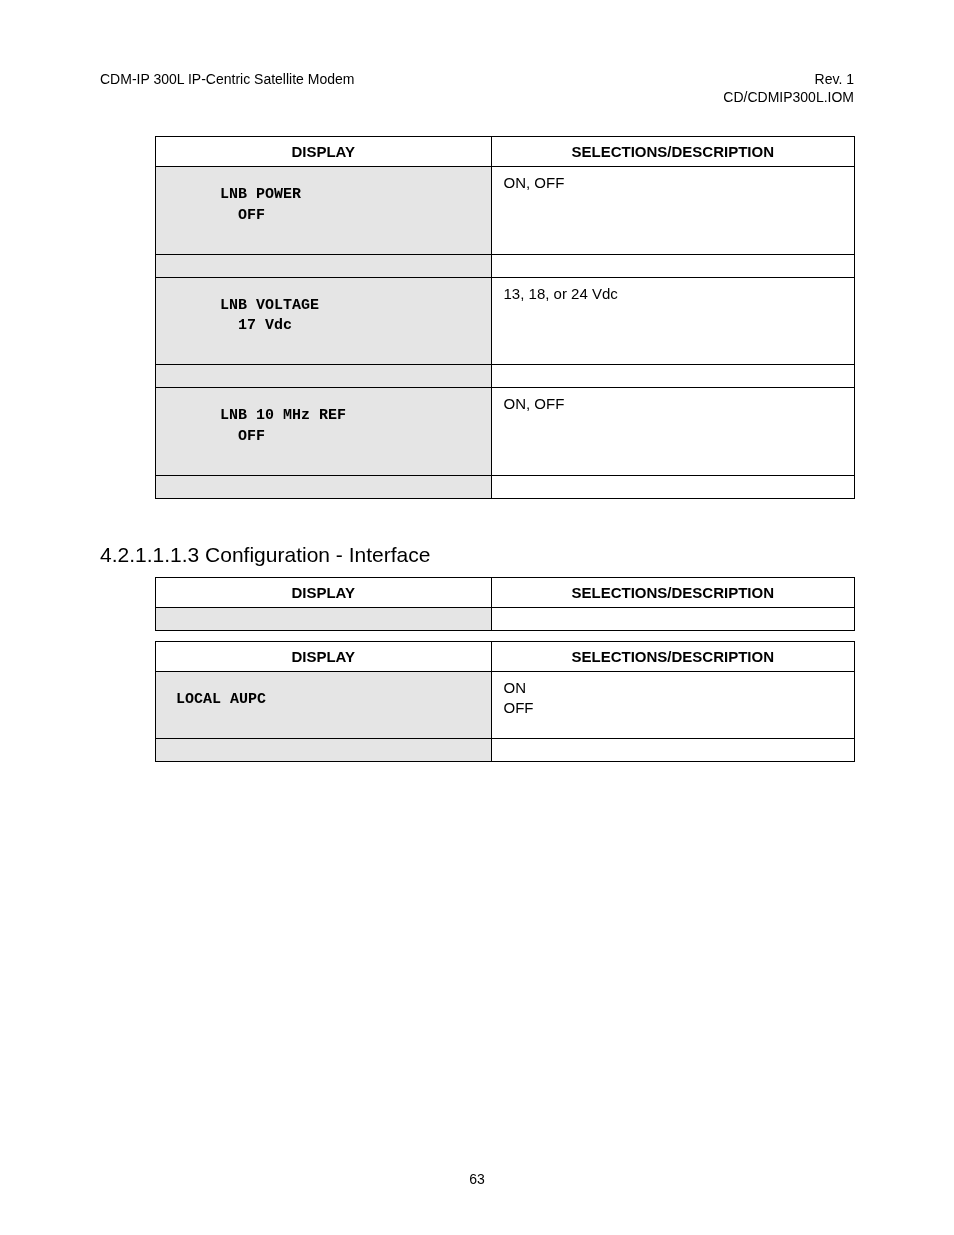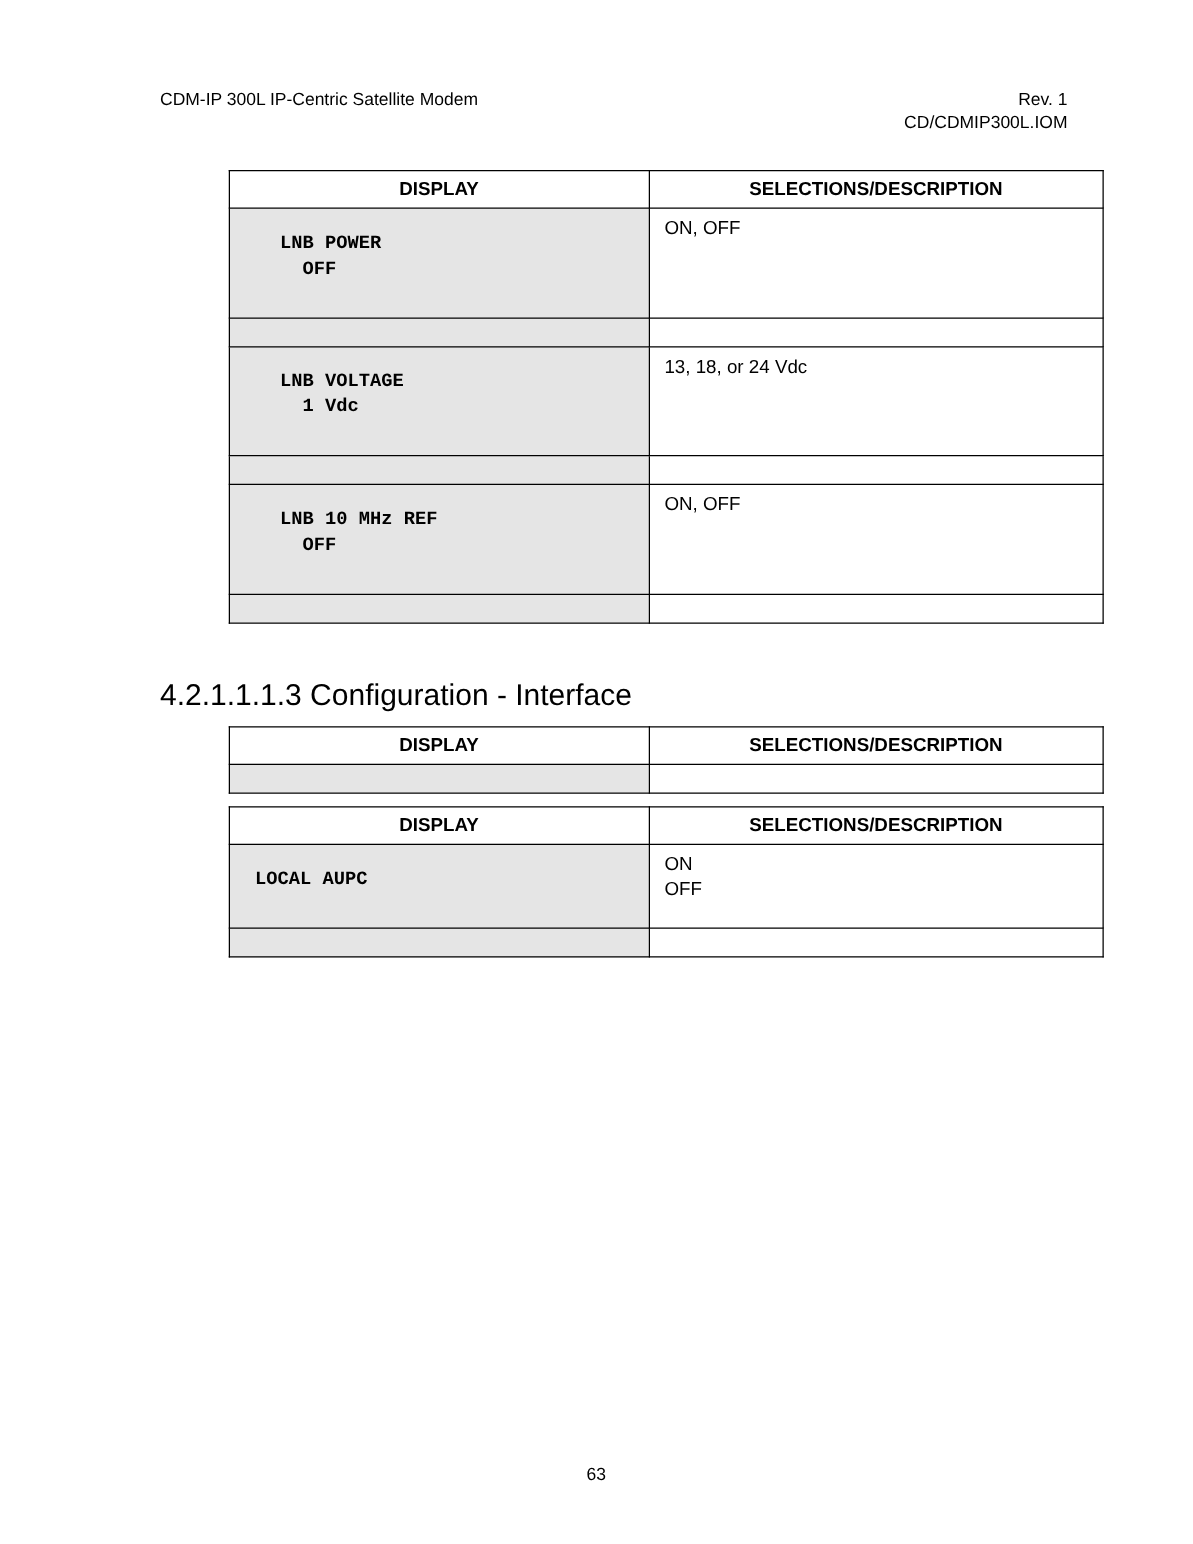--- a/index.html
+++ b/index.html
@@ -9,21 +9,20 @@
     font-family: Arial, Helvetica, sans-serif;
     color: #000;
     width: 954px;
     height: 1235px;
     position: relative;
     box-sizing: border-box;
   }
   .page {
     padding: 70px 100px 40px 100px;
     box-sizing: border-box;
-    margin-left: 28px;
   }
   .hdr {
     display: flex;
     justify-content: space-between;
     font-size: 14px;
     line-height: 1.3;
     border-bottom: none;
   }
   .hdr-right { text-align: right; }
   .tbl {
@@ -42,36 +41,36 @@
     text-align: center;
     font-weight: bold;
     padding: 6px 4px;
   }
   .tbl th:first-child { width: 48%; }
   .tbl td.disp {
     background: #e5e5e5;
     font-family: "Courier New", monospace;
     font-weight: bold;
     font-size: 15px;
-    padding: 18px 10px 28px 40px;
+    padding: 18px 10px 28px 64px;
     white-space: pre;
     line-height: 1.35;
   }
   .tbl td.desc {
     padding: 6px 10px 18px 12px;
     line-height: 1.35;
   }
   .tbl tr.spacer td {
     background: #e5e5e5;
     height: 20px;
     border: 1px solid #000;
   }
   .tbl tr.spacer td.white { background: #fff; }
   .section {
-    font-size: 24px;
+    font-size: 21px;
     margin: 44px 0 8px 0;
   }
   .pagenum {
     position: absolute;
     bottom: 48px;
     left: 0;
     width: 100%;
     text-align: center;
     font-size: 14px;
   }
@@ -98,21 +97,21 @@
       <td class="disp">LNB POWER
   OFF</td>
       <td class="desc">ON, OFF</td>
     </tr>
     <tr class="spacer">
           <td></td>
           <td class="white"></td>
         </tr>
     <tr>
       <td class="disp">LNB VOLTAGE
-  1 Vdc</td>
+  17 Vdc</td>
       <td class="desc">13, 18, or 24 Vdc</td>
     </tr>
     <tr class="spacer">
           <td></td>
           <td class="white"></td>
         </tr>
     <tr>
       <td class="disp">LNB 10 MHz REF
   OFF</td>
       <td class="desc">ON, OFF</td>

